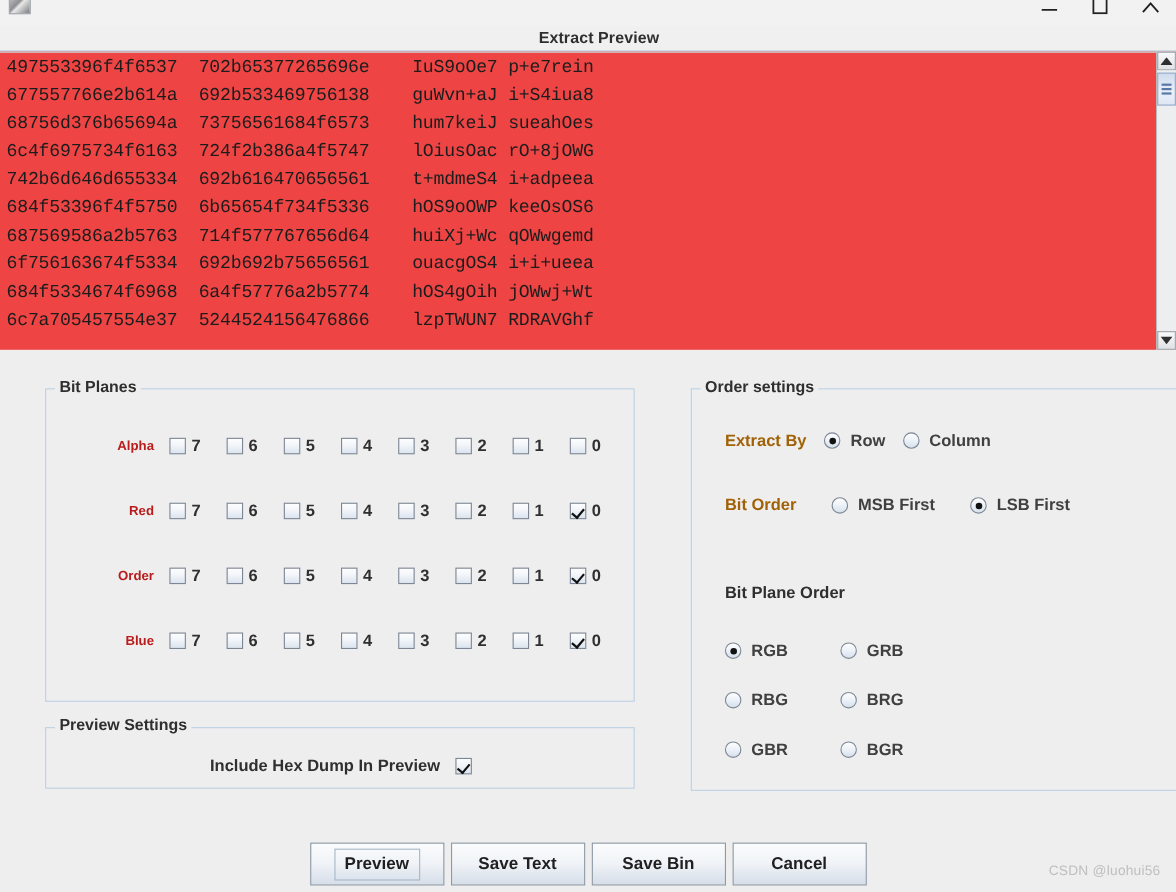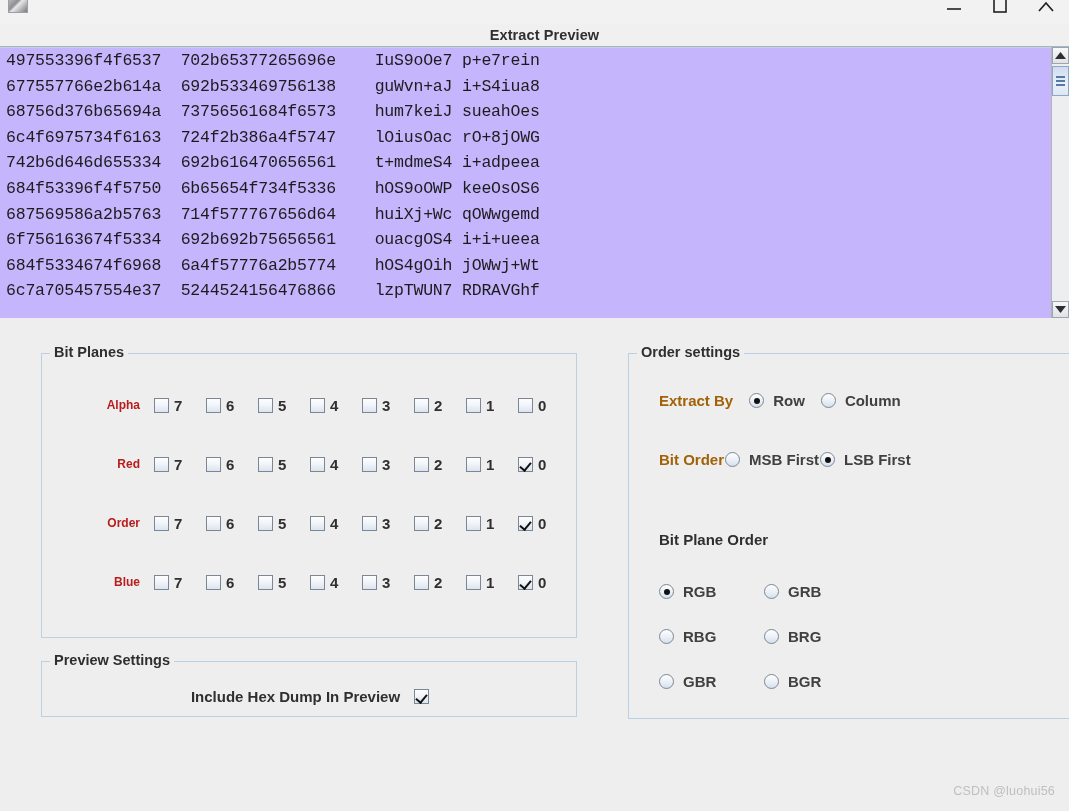--- a/index.html
+++ b/index.html
@@ -50,21 +50,21 @@
   }
   .header-title {
     font-size: 14.5px; font-weight: bold; color: #2f2f2f;
     letter-spacing: .1px;
   }
 
   
   .preview-wrap {
     position: absolute; left: 0px; top: 47px;
     width: 1069px; height: 271px;
-    background: #c4b5fd;
+    background: #ef4444;
     border-top: 1px solid #cfcfcf;
     box-sizing: border-box;
     overflow: hidden;
   }
   .preview-text {
     position: absolute; left: 6px; top: 0px;
     width: 1030px;
     font-family: "Liberation Mono", "DejaVu Sans Mono", monospace;
     font-size: 16.5px;
     line-height: 25.6px;
@@ -450,21 +450,21 @@
     <div class="opt">
           <span class="radio sel"></span>
           <span class="opt-label">Row</span>
         </div>
         <div class="opt">
           <span class="radio"></span>
           <span class="opt-label">Column</span>
         </div>
       </div>
 
-    <div class="os-row" id="bit-order-row" style="left:30px; top:97px; gap:1px;">
+    <div class="os-row" id="bit-order-row" style="left:30px; top:97px; gap:32px;">
       <span class="os-label">Bit Order</span>
     <div class="opt">
           <span class="radio"></span>
           <span class="opt-label">MSB First</span>
         </div>
         <div class="opt">
           <span class="radio sel"></span>
           <span class="opt-label">LSB First</span>
         </div>
       </div>
@@ -497,15 +497,30 @@
             <span class="opt-label">GBR</span>
           </div>
           <div class="opt">
             <span class="radio"></span>
             <span class="opt-label">BGR</span>
           </div>
         </div>
       </div>
   </div>
 
+  <div class="btnbar" id="btnbar">
+      <div class="btn">
+        <div class="focusring"></div>
+        <span class="blabel">Preview</span>
+      </div>
+      <div class="btn">
+        <span class="blabel">Save Text</span>
+      </div>
+      <div class="btn">
+        <span class="blabel">Save Bin</span>
+      </div>
+      <div class="btn">
+        <span class="blabel">Cancel</span>
+      </div>
+    </div>
 
   <div class="watermark">CSDN @luohui56</div>
 </div>
 
 </body></html>

